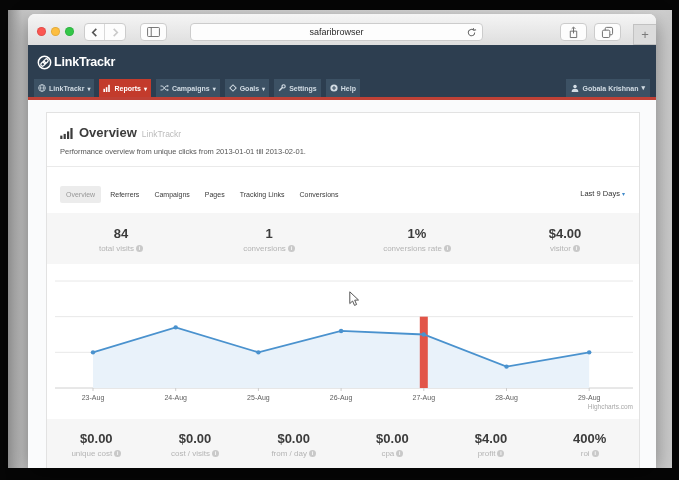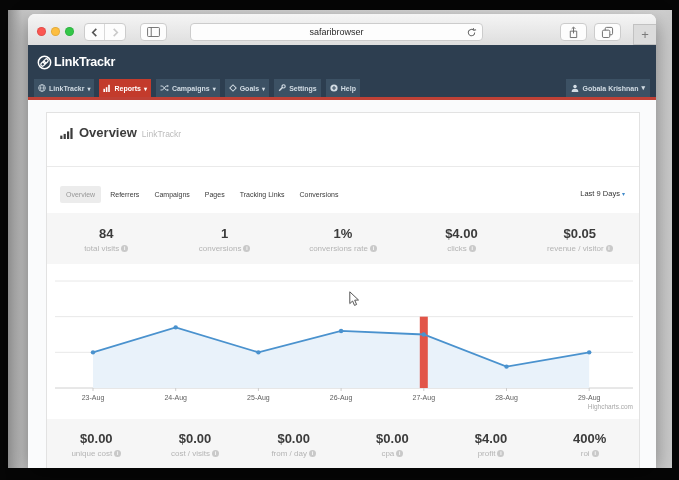--- a/index.html
+++ b/index.html
@@ -208,20 +208,21 @@
               <svg width="14" height="11" viewBox="0 0 16 13">
                   <rect x="0" y="9" width="2.6" height="4" fill="#3c3c3c"></rect>
                   <rect x="4" y="7" width="2.6" height="6" fill="#3c3c3c"></rect>
                   <rect x="8" y="4" width="2.6" height="9" fill="#3c3c3c"></rect>
                   <rect x="12" y="0" width="2.6" height="13" fill="#3c3c3c"></rect>
                 </svg>
             </span>
             <span class="page-title">Overview</span>
             <span class="title-suffix">LinkTrackr</span>
           </div>
+          <div class="page-desc">Performance overview from unique clicks from 2013-01-01 till 2013-02-01.</div>
         </div>
         <div class="tabsrow">
           <div id="tab-items" style="display:flex;">
               <div class="tab active">Overview</div>
               <div class="tab">Referrers</div>
               <div class="tab">Campaigns</div>
               <div class="tab">Pages</div>
               <div class="tab">Tracking Links</div>
               <div class="tab">Conversions</div>
             </div>
@@ -248,28 +249,21 @@
             <div class="stat-col">
               <div class="stat-value">1%</div>
               <div class="stat-label">
                 <span>conversions rate</span>
                 <span class="info-i">i</span>
               </div>
             </div>
             <div class="stat-col">
               <div class="stat-value">$4.00</div>
               <div class="stat-label">
-                <span>clicks</span>
-                <span class="info-i">i</span>
-              </div>
-            </div>
-            <div class="stat-col">
-              <div class="stat-value">$0.05</div>
-              <div class="stat-label">
-                <span>revenue / visitor</span>
+                <span>visitor</span>
                 <span class="info-i">i</span>
               </div>
             </div>
           </div>
         <div class="chartarea">
           <svg id="chart-svg" width="592" height="155" viewBox="0 0 592 155">
               <line x1="8" y1="124" x2="586" y2="124" stroke="#d0d0d0" stroke-width="1"></line>
               <line x1="8" y1="88.33333333333333" x2="586" y2="88.33333333333333" stroke="#e8e8e8" stroke-width="1"></line>
               <line x1="8" y1="52.66666666666666" x2="586" y2="52.66666666666666" stroke="#e8e8e8" stroke-width="1"></line>
               <line x1="8" y1="17" x2="586" y2="17" stroke="#e8e8e8" stroke-width="1"></line>

